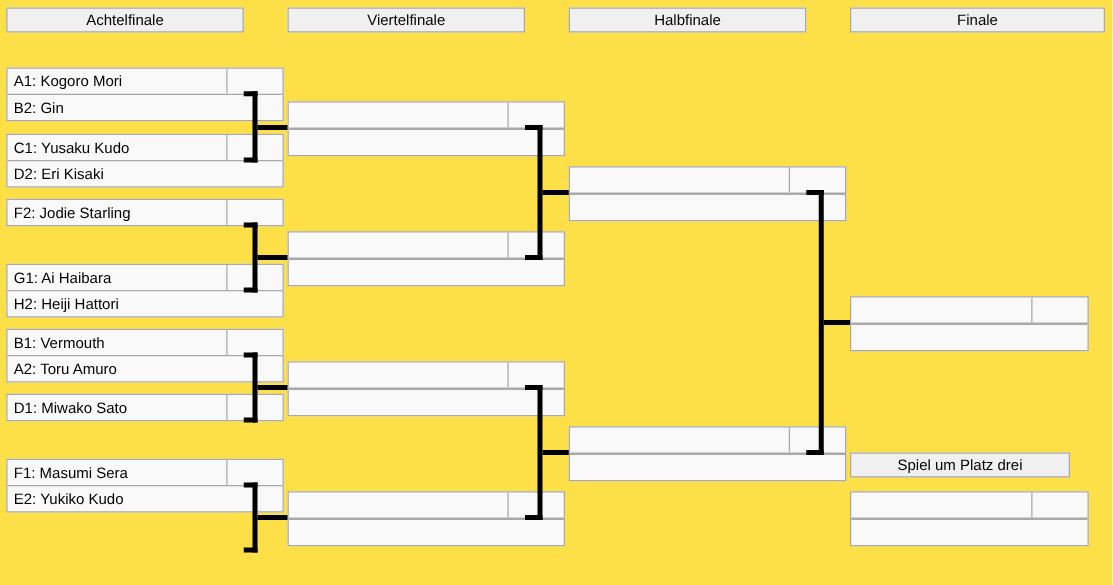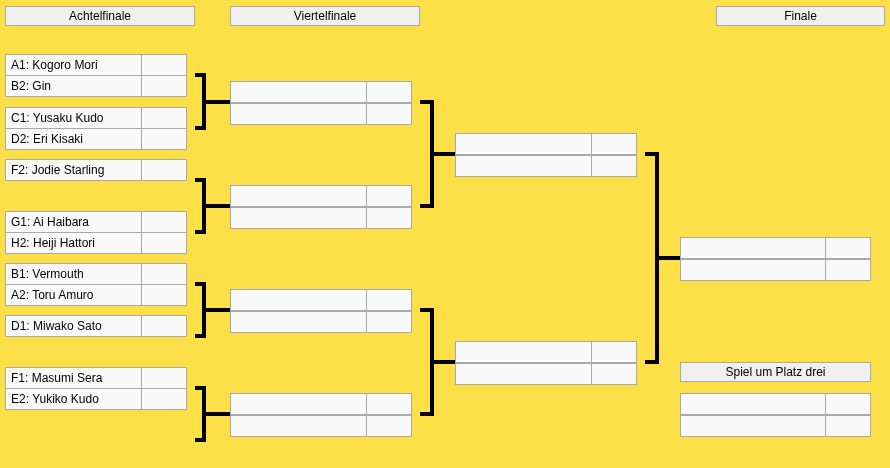--- a/index.html
+++ b/index.html
@@ -6,45 +6,46 @@
   .stage{
     position:relative;width:890px;height:468px;background:#fde047;overflow:hidden;
     font-family:Liberation Sans, sans-serif;color:#000000;
   }
   .hdr{
     position:absolute;top:6px;height:20px;box-sizing:border-box;
     background:#f0f0f0;border:1px solid #a9a9a9;
     text-align:center;font-size:12px;line-height:18px;color:#000000;
   }
   .match{
-    position:absolute;width:182px;box-sizing:border-box;
+    position:absolute;width:222px;box-sizing:border-box;
     background:#f9f9f9;border:1px solid #a9a9a9;
   }
   .match.wide{width:191px;}
   .slot{display:flex;height:20px;}
-  .slot + .slot{border-top:1px solid #a9a9a9;}
+  .slot + .slot{border-top:1px solid #a9a9a9;flex-direction:column;}
   .match.thick .slot + .slot{border-top:2px solid #a9a9a9;}
   .name{
     flex:1;font-size:12px;line-height:20px;padding-left:5px;
     white-space:nowrap;overflow:hidden;color:#000000;
   }
   .score{width:44px;border-left:1px solid #a9a9a9;font-size:12px;line-height:20px;text-align:center;}
   .c{position:absolute;background:#000000;}
   .ch{height:4px;}
   .cv{width:4px;}
 </style>
 </head>
 <body>
 
 <div class="stage">
 
   <div class="hdr" style="left:5px;width:190px">Achtelfinale</div>
   <div class="hdr" style="left:230px;width:190px">Viertelfinale</div>
-  <div class="hdr" style="left:716px;width:169px">Finale</div>
-  <div class="hdr" style="left:680px;top:362px;width:191px">Spiel um Platz drei</div>
+  <div class="hdr" style="left:455px;width:190px">Halbfinale</div>
+  <div class="hdr" style="left:680px;width:204px">Finale</div>
+  <div class="hdr" style="left:680px;top:362px;width:176px">Spiel um Platz drei</div>
 
   <div class="match" style="left:5px;top:54px">
     <div class="slot">
       <div class="name">A1: Kogoro Mori</div>
       <div class="score"></div>
     </div>
     <div class="slot">
       <div class="name">B2: Gin</div>
       <div class="score"></div>
     </div>

